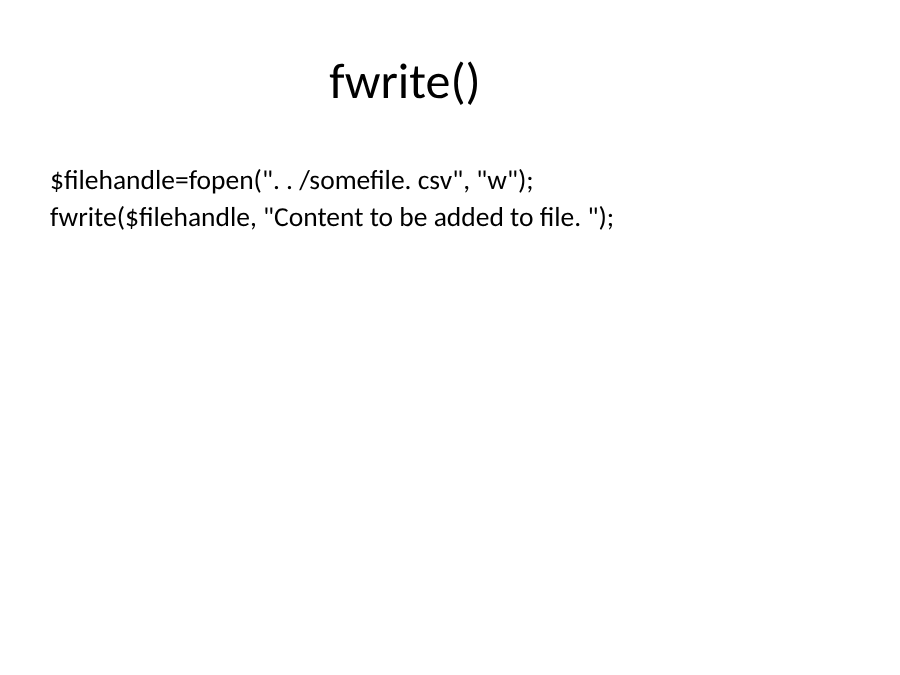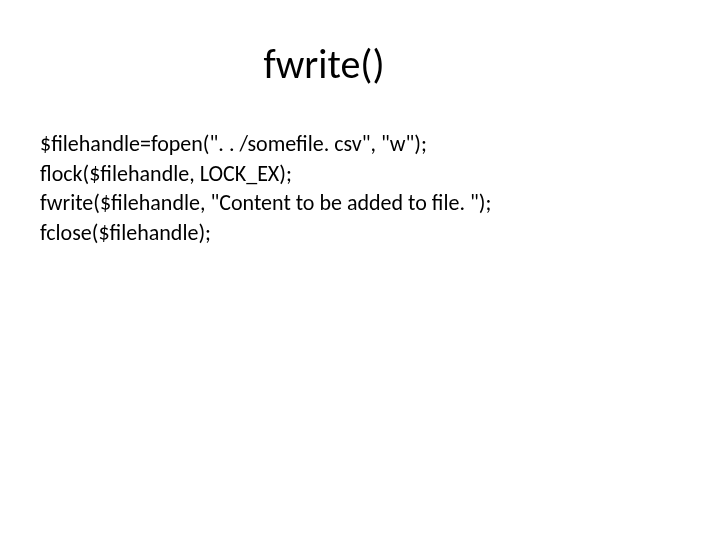--- a/index.html
+++ b/index.html
@@ -9,17 +9,15 @@
   .code-block { font-size: 22px; line-height: 1.35; font-weight: 400; }
   .code-line { white-space: pre; }
 </style>
 </head>
 <body>
 
 <div class="slide">
   <h1 class="title">fwrite()</h1>
   <div class="code-block">
     <div class="code-line">$filehandle=fopen(". . /somefile. csv", "w");</div>
-    <div class="code-line">flock($filehandle, LOCK_EX);</div>
     <div class="code-line">fwrite($filehandle, "Content to be added to file. ");</div>
-    <div class="code-line">fclose($filehandle);</div>
   </div>
 </div>
 
 </body></html>

